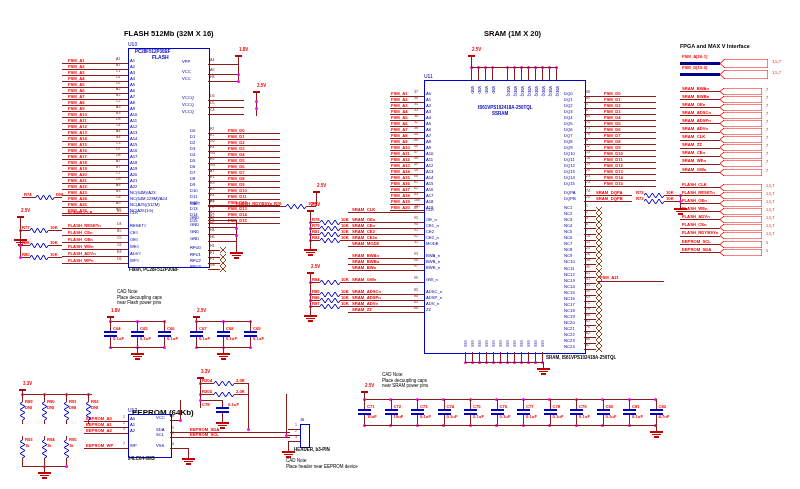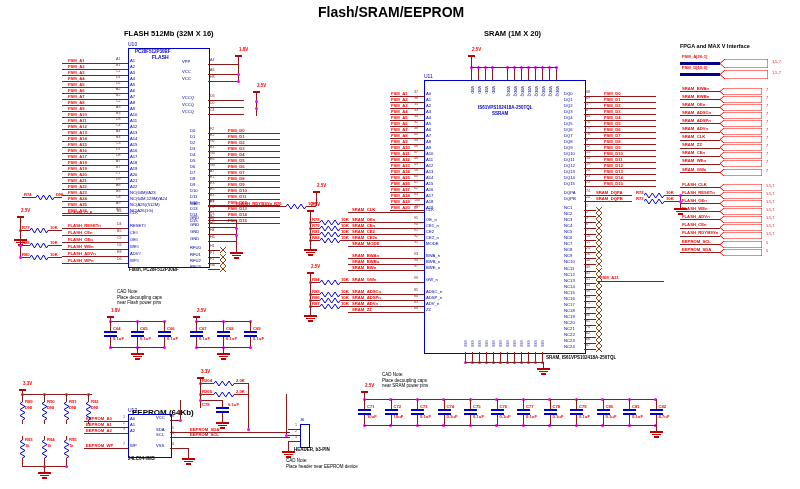--- a/index.html
+++ b/index.html
@@ -20,21 +20,20 @@
 
   .jn{position:absolute;width:3px;height:3px;background:#ff00ff;border-radius:50%;}
 
   .note{position:absolute;color:#000;line-height:1.25;white-space:pre;}
 </style>
 </head>
 <body>
 
 <div class="sheet">
 
-  <div class="title" style="left:318px;top:4px;font-size:14px;">Flash/SRAM/EEPROM</div>
 
   <div class="hdr" style="left:124px;top:29px;font-size:7.5px;">FLASH 512Mb (32M X 16)</div>
 
   <div class="lbl pin" style="left:128px;top:42px;font-size:5px;">U10</div>
 
   <div class="box" style="left:128px;top:48px;width:80px;height:218px;"></div>
 
   <div class="lbl blu" style="left:135px;top:50px;font-size:4.5px;font-weight:bold;">PC28F512P30BF</div>
   <div class="lbl blu" style="left:152px;top:55px;font-size:5px;font-weight:bold;">FLASH</div>
   <div class="lbl blk" style="left:129px;top:268px;font-size:4.5px;font-weight:bold;">Flash, PC28F512P30BF</div>

